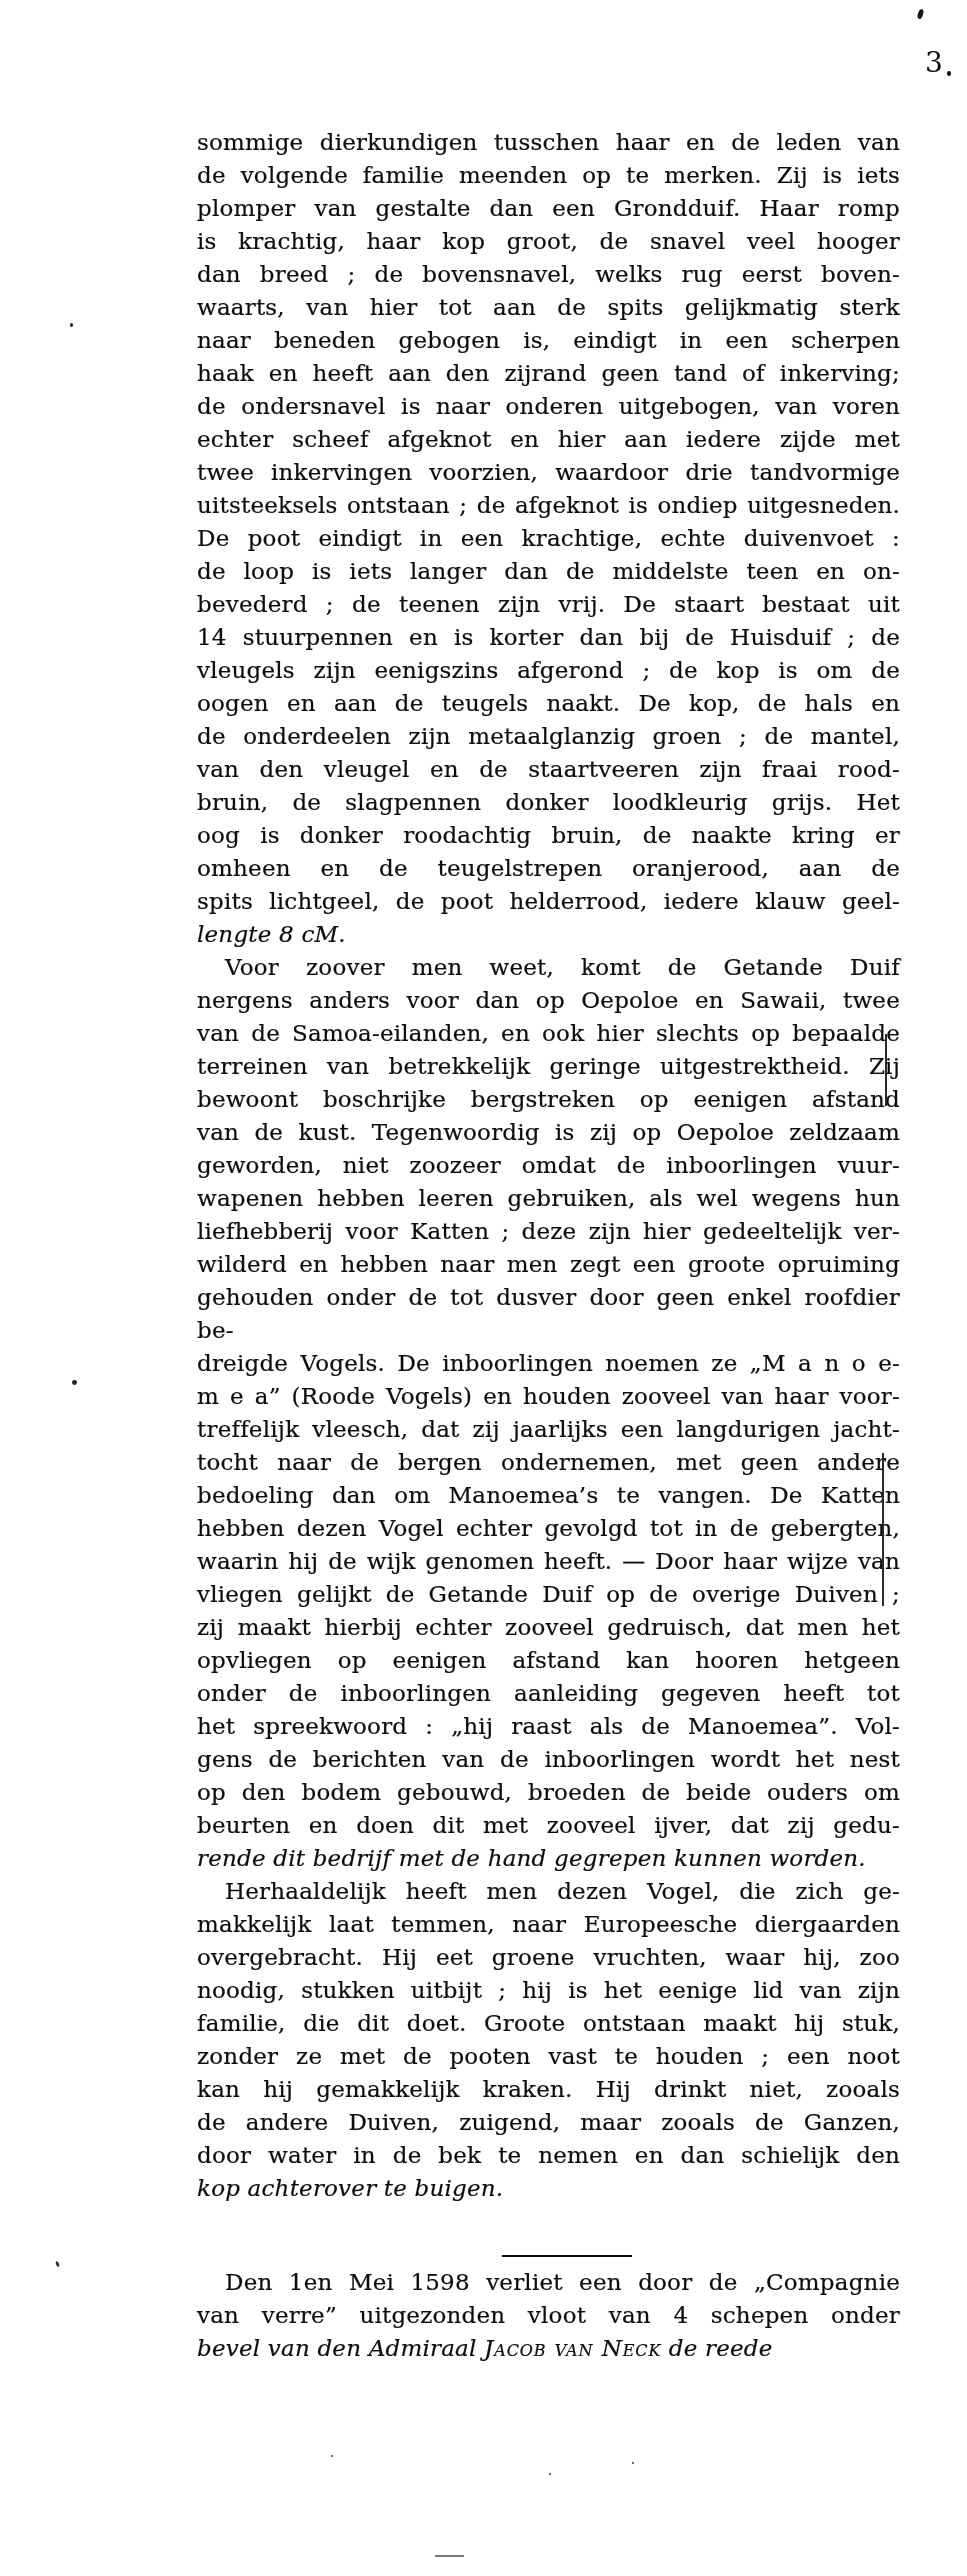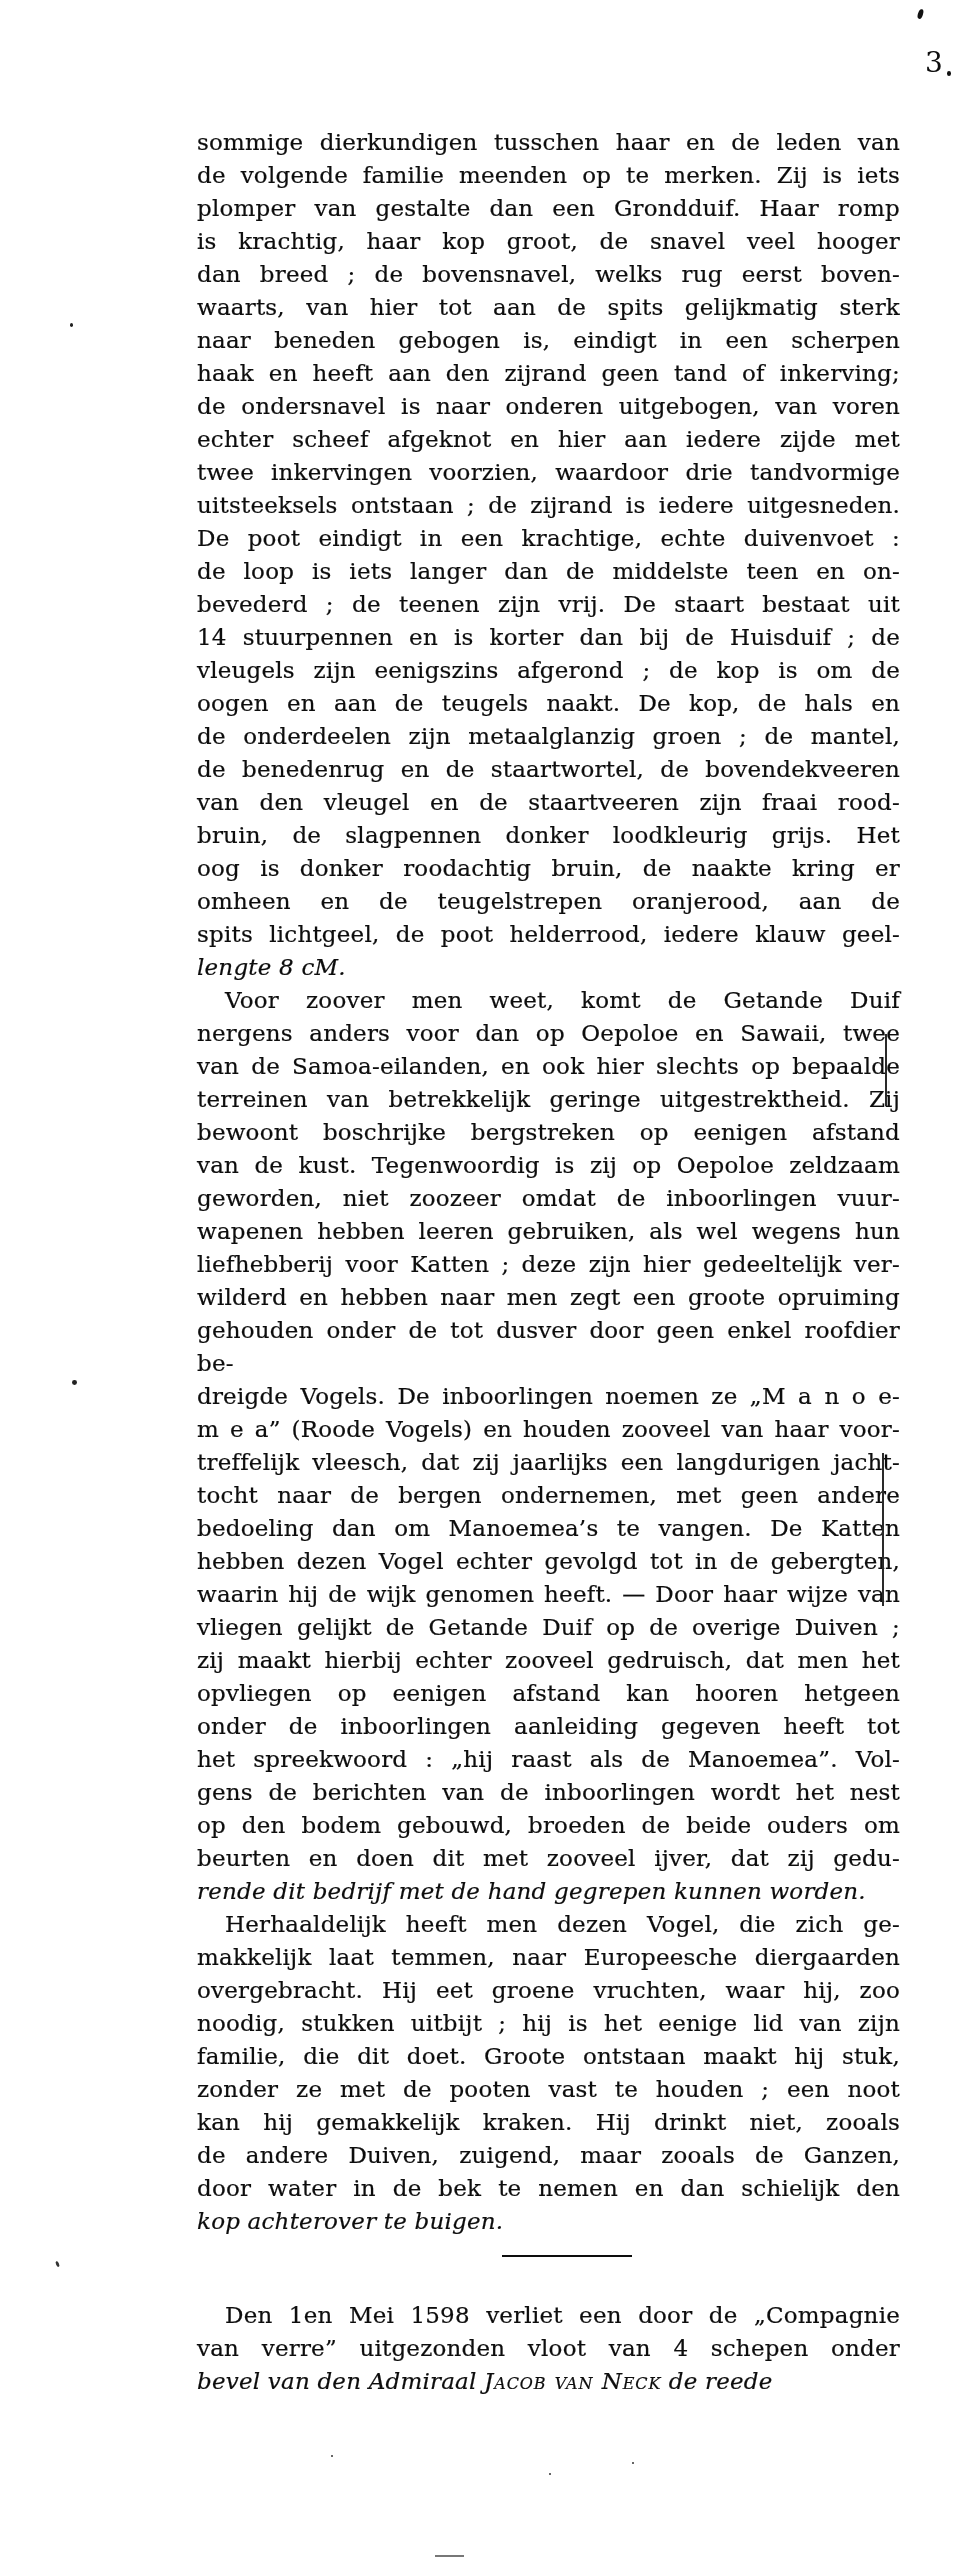--- a/index.html
+++ b/index.html
@@ -63,29 +63,28 @@
         <div class="line">de volgende familie meenden op te merken. Zij is iets</div>
         <div class="line">plomper van gestalte dan een Grondduif. Haar romp</div>
         <div class="line">is krachtig, haar kop groot, de snavel veel hooger</div>
         <div class="line">dan breed ; de bovensnavel, welks rug eerst boven-</div>
         <div class="line">waarts, van hier tot aan de spits gelijkmatig sterk</div>
         <div class="line">naar beneden gebogen is, eindigt in een scherpen</div>
         <div class="line">haak en heeft aan den zijrand geen tand of inkerving;</div>
         <div class="line">de ondersnavel is naar onderen uitgebogen, van voren</div>
         <div class="line">echter scheef afgeknot en hier aan iedere zijde met</div>
         <div class="line">twee inkervingen voorzien, waardoor drie tandvormige</div>
-        <div class="line">uitsteeksels ontstaan ; de zijrand is iedere uitgesneden.</div>
+        <div class="line">uitsteeksels ontstaan ; de afgeknot is ondiep uitgesneden.</div>
         <div class="line">De poot eindigt in een krachtige, echte duivenvoet :</div>
         <div class="line">de loop is iets langer dan de middelste teen en on-</div>
         <div class="line">bevederd ; de teenen zijn vrij. De staart bestaat uit</div>
         <div class="line">14 stuurpennen en is korter dan bij de Huisduif ; de</div>
         <div class="line">vleugels zijn eenigszins afgerond ; de kop is om de</div>
         <div class="line">oogen en aan de teugels naakt. De kop, de hals en</div>
         <div class="line">de onderdeelen zijn metaalglanzig groen ; de mantel,</div>
-        <div class="line">de benedenrug en de staartwortel, de bovendekveeren</div>
         <div class="line">van den vleugel en de staartveeren zijn fraai rood-</div>
         <div class="line">bruin, de slagpennen donker loodkleurig grijs. Het</div>
         <div class="line">oog is donker roodachtig bruin, de naakte kring er</div>
         <div class="line">omheen en de teugelstrepen oranjerood, aan de</div>
         <div class="line">spits lichtgeel, de poot helderrood, iedere klauw geel-</div>
         <div class="line last">lengte 8 cM.</div>
       </div>
       <div class="para">
         <div class="line indent">Voor zoover men weet, komt de Getande Duif</div>
         <div class="line">nergens anders voor dan op Oepoloe en Sawaii, twee</div>

